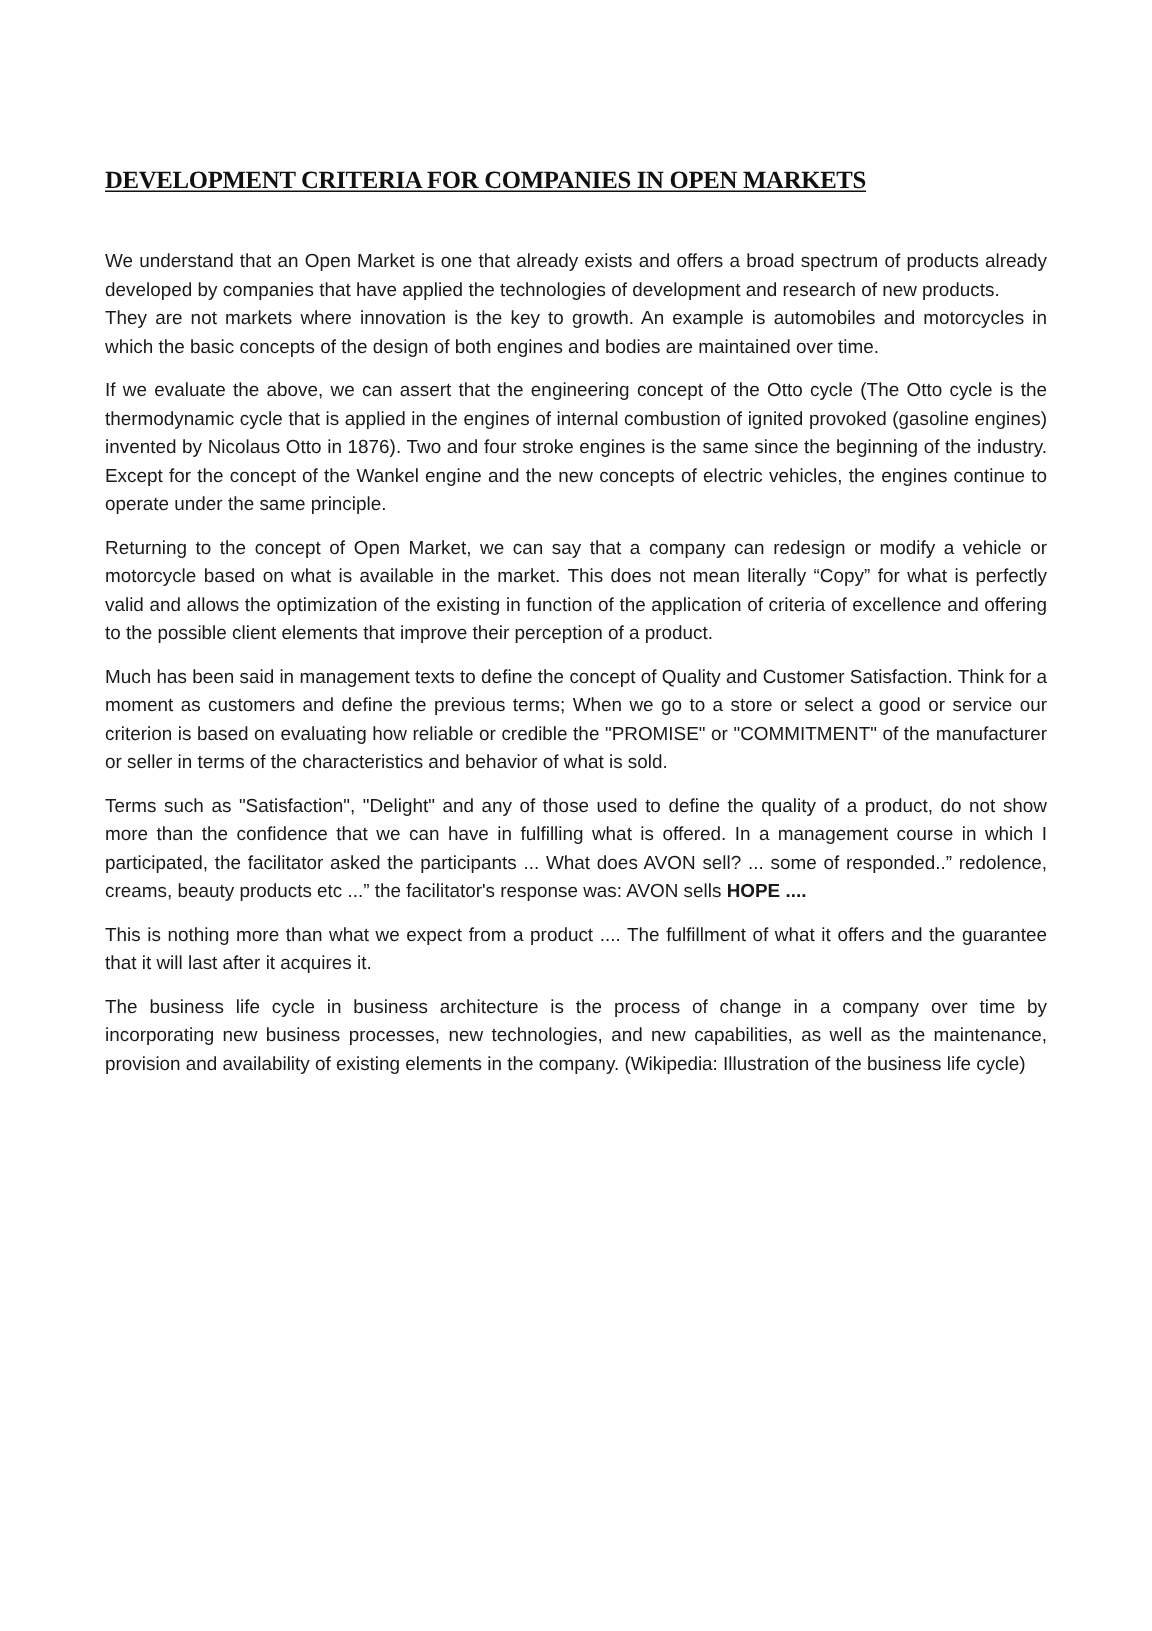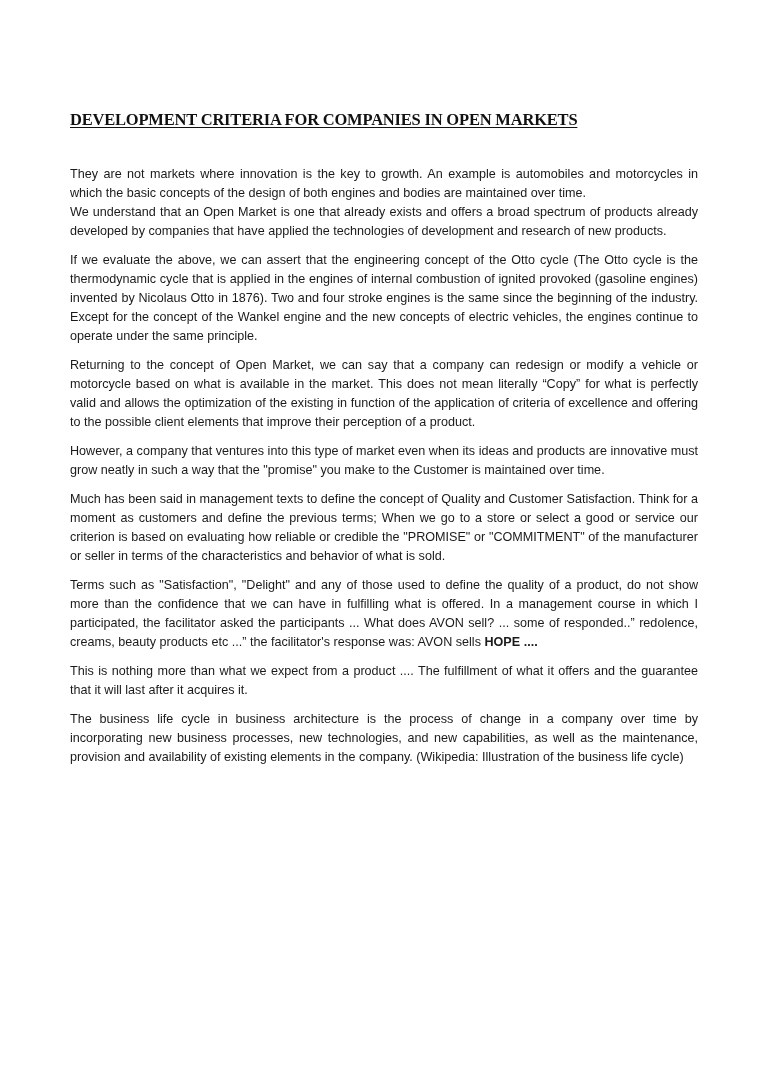--- a/index.html
+++ b/index.html
@@ -27,23 +27,22 @@
   .para.gap { margin-top: 10px; }
   .bold { font-weight: bold; }
 </style>
 </head>
 <body>
 
 <div class="page">
   <div class="title">DEVELOPMENT CRITERIA FOR COMPANIES IN OPEN MARKETS</div>
 
   <div class="body">
+    <p class="para">We understand that an Open Market is one that already exists and offers a broad spectrum of products already developed by companies that have applied the technologies of development and research of new products.</p>
     <p class="para">They are not markets where innovation is the key to growth. An example is automobiles and motorcycles in which the basic concepts of the design of both engines and bodies are maintained over time.</p>
-    <p class="para">We understand that an Open Market is one that already exists and offers a broad spectrum of products already developed by companies that have applied the technologies of development and research of new products.</p>
     <p class="para gap">If we evaluate the above, we can assert that the engineering concept of the Otto cycle (The Otto cycle is the thermodynamic cycle that is applied in the engines of internal combustion of ignited provoked (gasoline engines) invented by Nicolaus Otto in 1876). Two and four stroke engines is the same since the beginning of the industry.  Except for the concept of the Wankel engine and the new concepts of electric vehicles, the engines continue to operate under the same principle.</p>
     <p class="para gap">Returning to the concept of Open Market, we can say that a company can redesign or modify a vehicle or motorcycle based on what is available in the market. This does not mean literally “Copy” for what is perfectly valid and allows the optimization of the existing in function of the application of criteria of excellence and offering to the possible client elements that improve their perception of a product.</p>
-    <p class="para gap">However, a company that ventures into this type of market even when its ideas and products are innovative must grow neatly in such a way that the "promise" you make to the Customer is maintained over time.</p>
     <p class="para gap">Much has been said in management texts to define the concept of Quality and Customer Satisfaction. Think for a moment as customers and define the previous terms; When we go to a store or select a good or service our criterion is based on evaluating how reliable or credible the "PROMISE" or "COMMITMENT" of the manufacturer or seller in terms of the characteristics and behavior of what is sold.</p>
     <p class="para gap"><span>Terms such as "Satisfaction", "Delight" and any of those used to define the quality of a product, do not show more than the confidence that we can have in fulfilling what is offered. In a management course in which I participated, the facilitator asked the participants ... What does AVON sell? ... some of responded..” redolence, creams, beauty products etc ...” the facilitator's response was: AVON sells</span><span class="bold"> HOPE ....</span></p>
     <p class="para gap">This is nothing more than what we expect from a product .... The fulfillment of what it offers and the guarantee that it will last after it acquires it.</p>
     <p class="para gap">The business life cycle in business architecture is the process of change in a company over time by incorporating new business processes, new technologies, and new capabilities, as well as the maintenance, provision and availability of existing elements in the company.   (Wikipedia: Illustration of the business life cycle)</p>
   </div>
 </div>
 
 </body></html>

